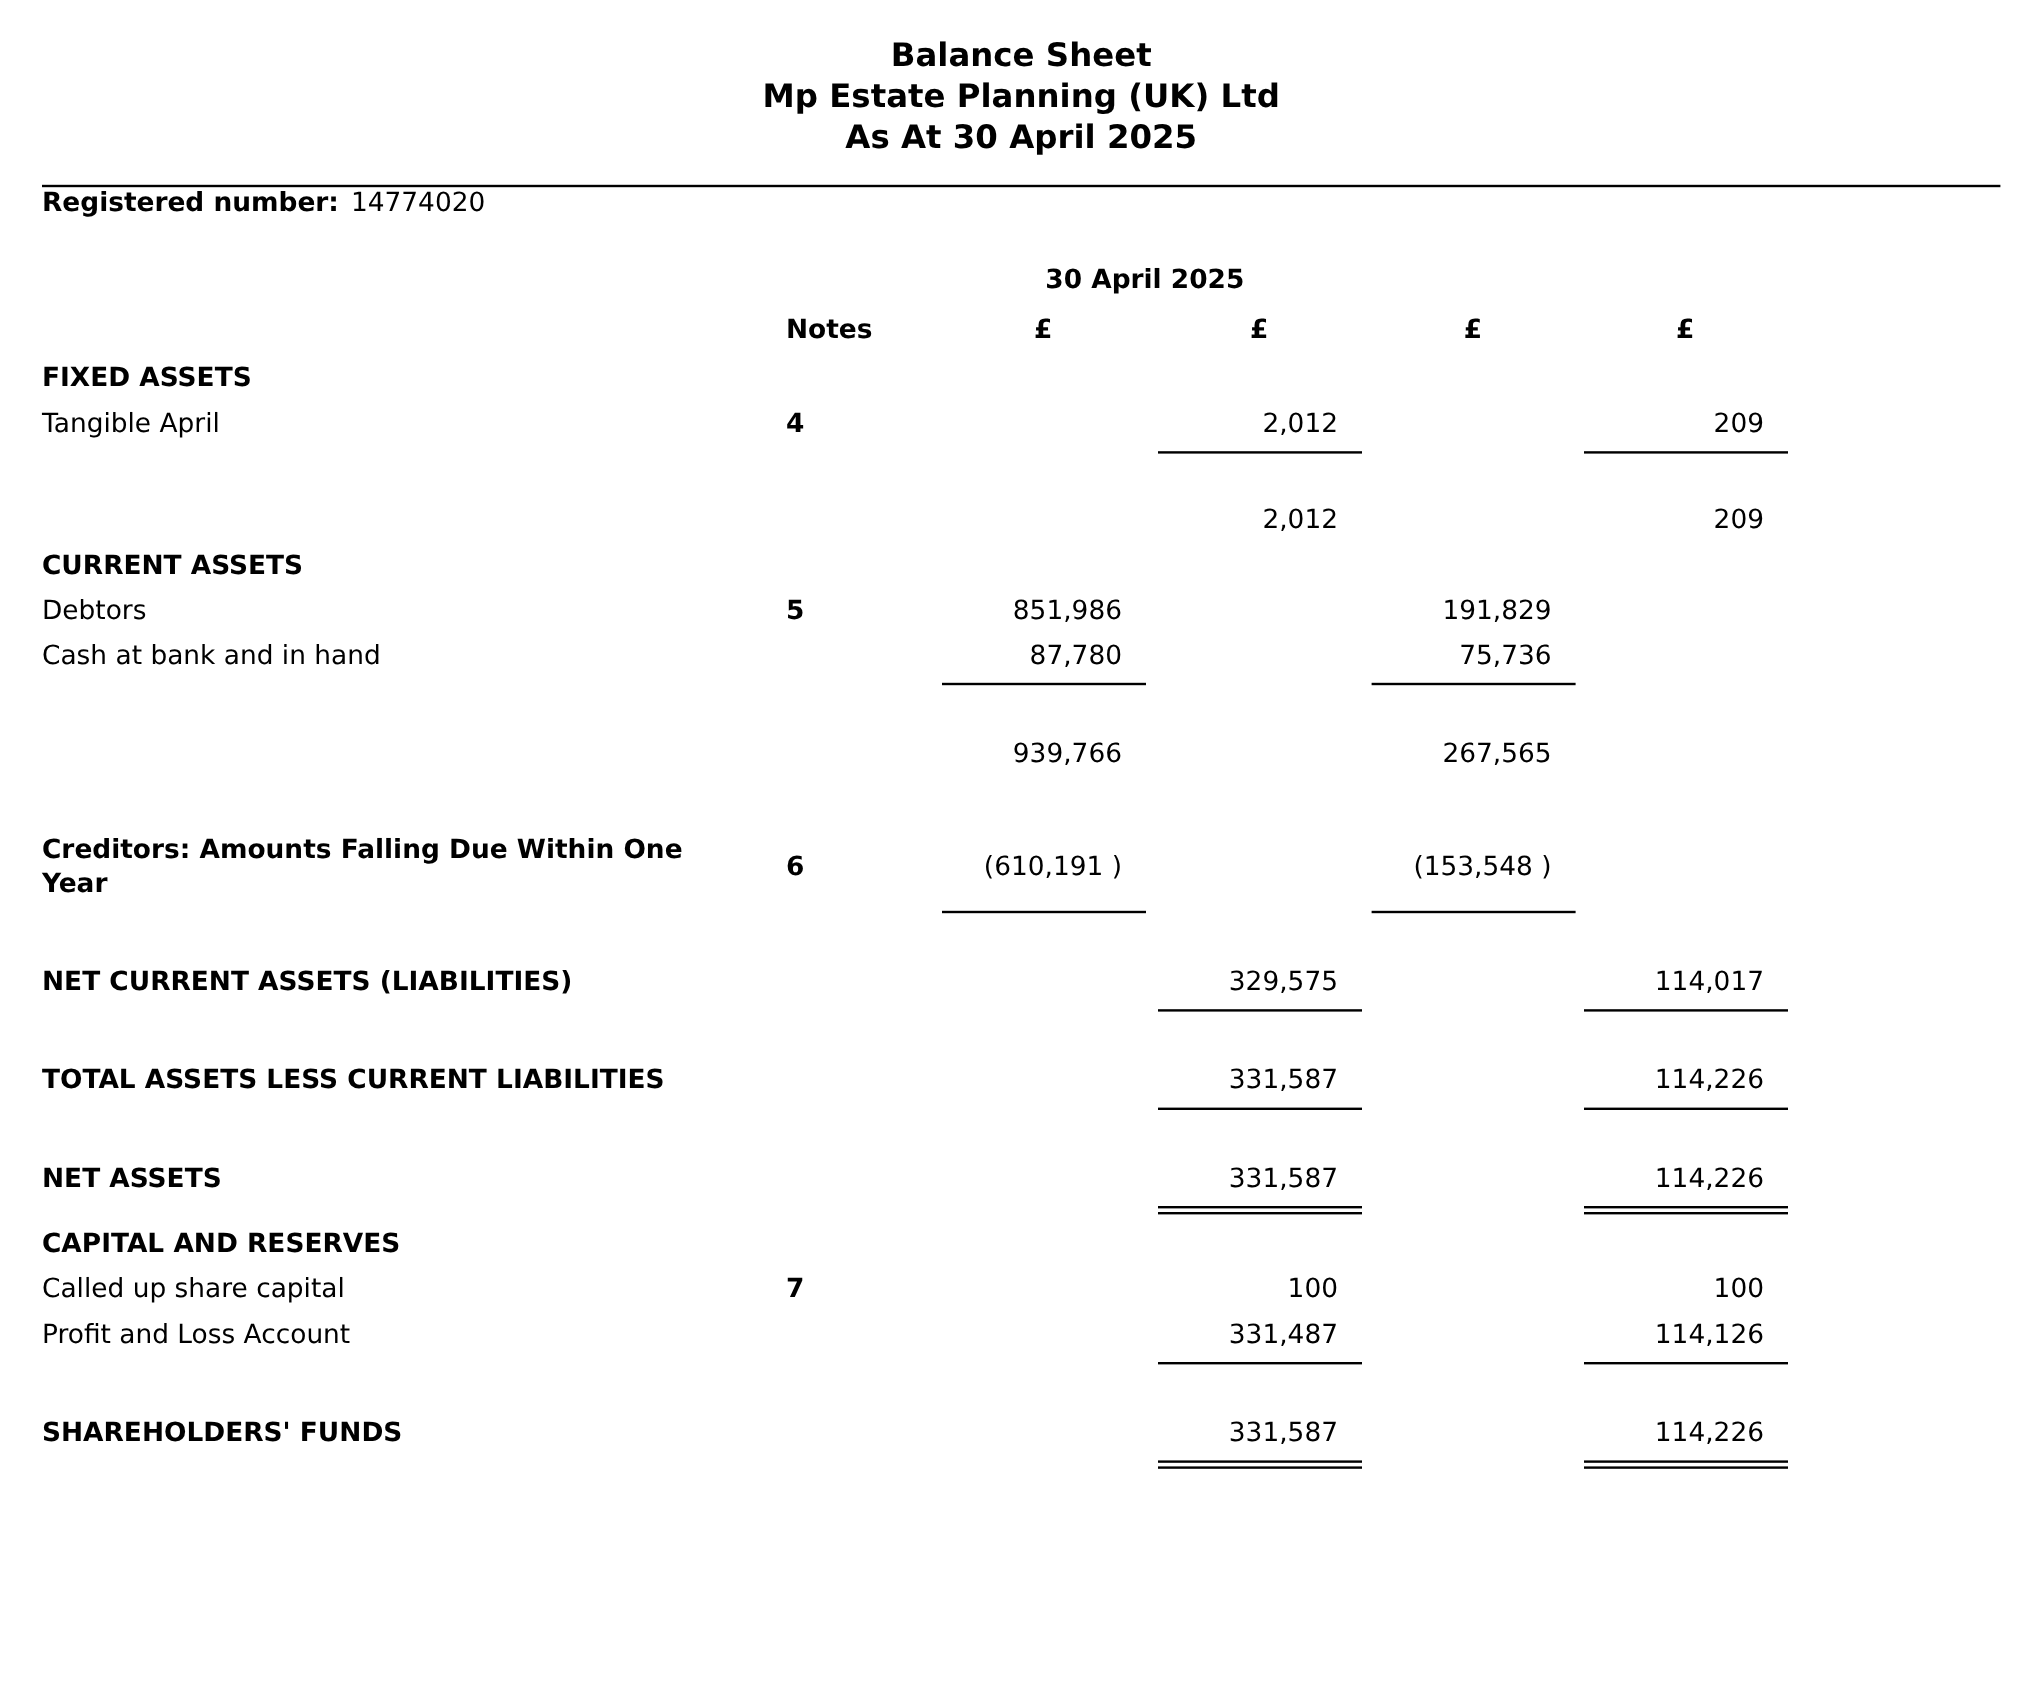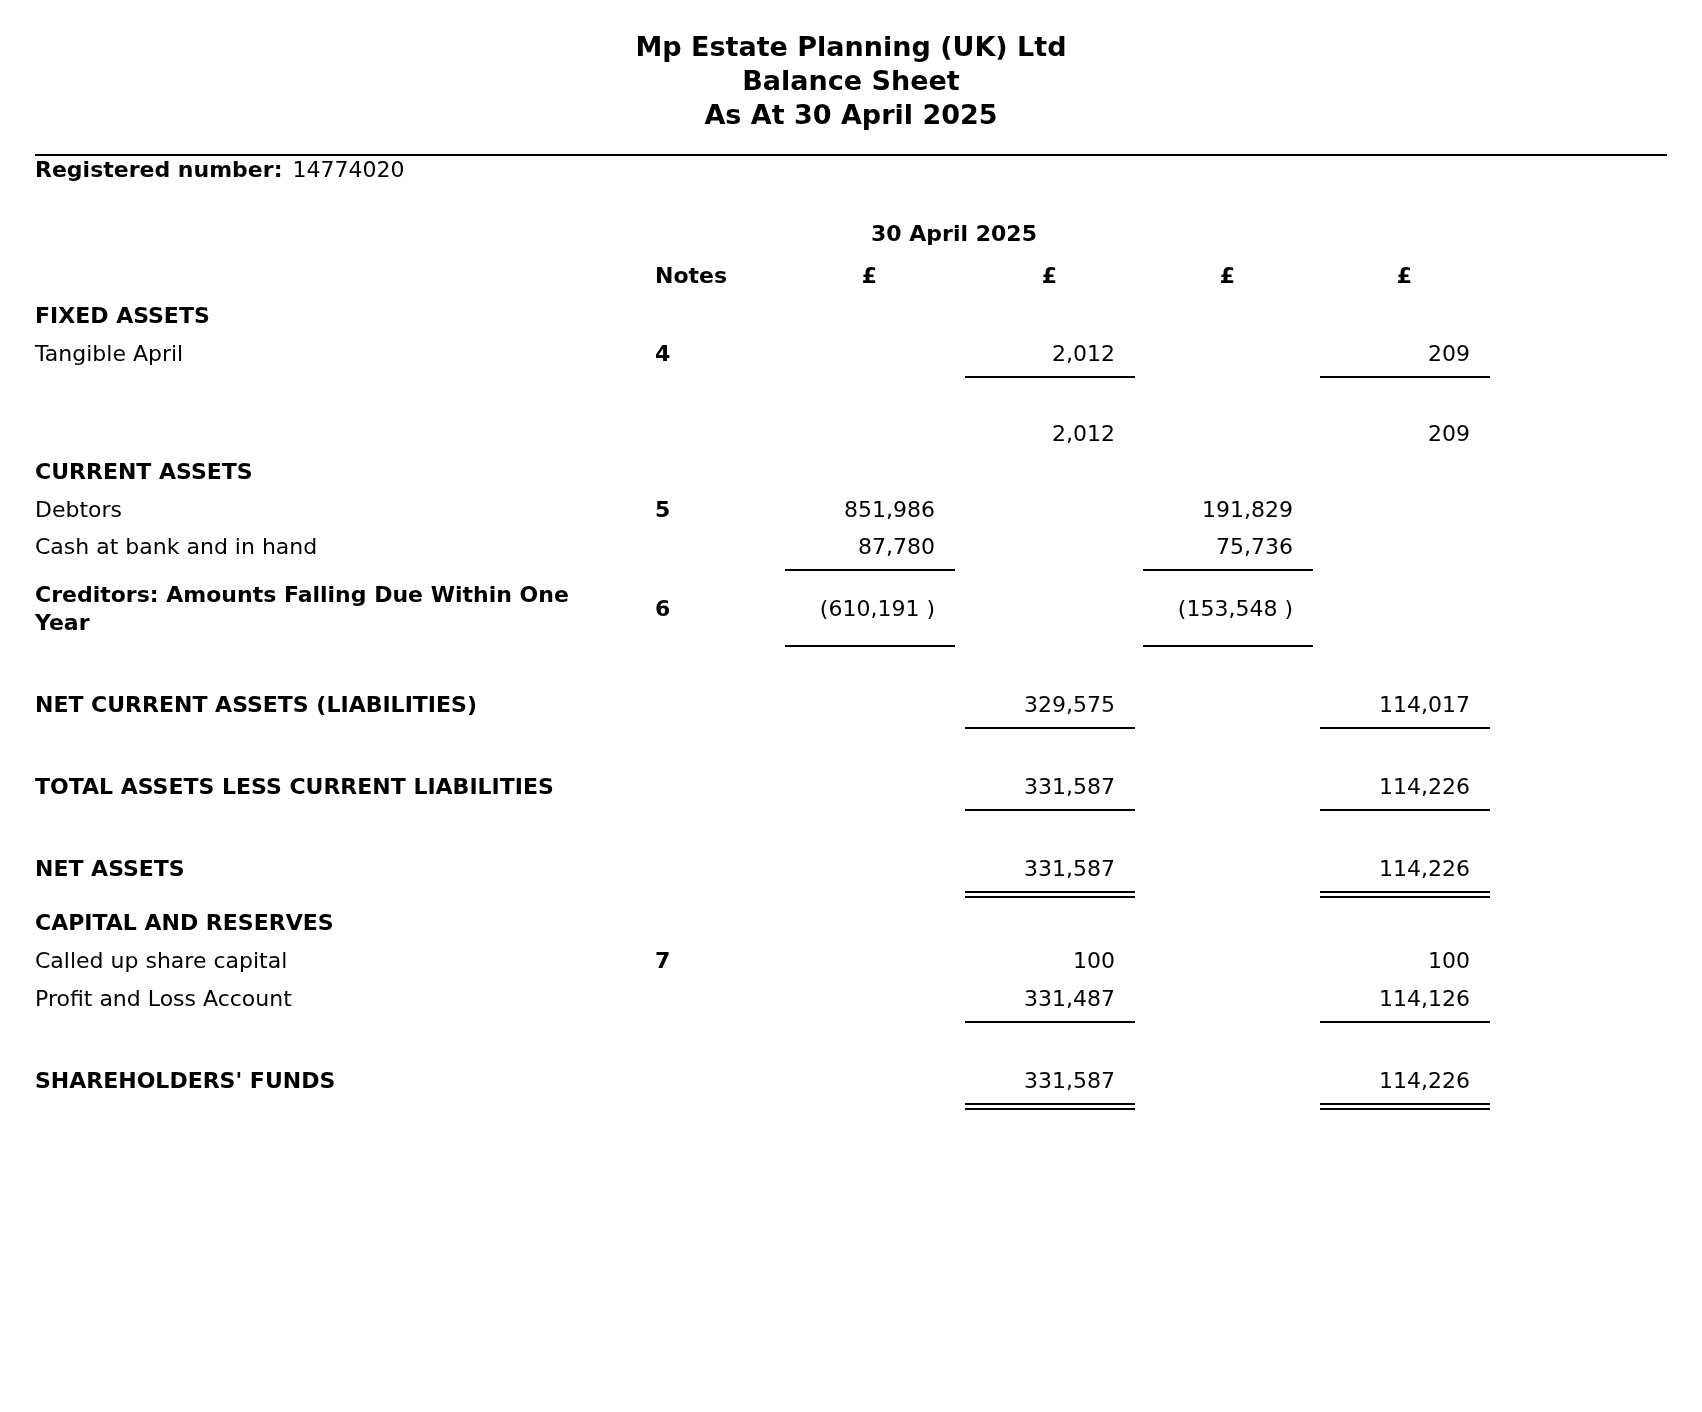--- a/index.html
+++ b/index.html
@@ -9,21 +9,21 @@
     position:relative; width:1702px; height:1412px;
     background:#fff; padding:30px 35px 0 35px; overflow:hidden;
     font-size:22px; line-height:28px;
   }
   .titleblock { text-align:center; font-weight:bold; font-size:27px; line-height:34px; }
   .divider { border:none; border-top:2px solid #000; height:0; margin-top:22px; }
   .b { font-weight:bold; }
   .row { display:flex; align-items:flex-start; min-height:28px; }
   .regrow { }
   .mt9{margin-top:9px}.mt10{margin-top:10px}.mt12{margin-top:12px}.mt14{margin-top:14px}
-  .mt26{margin-top:26px}.mt36{margin-top:36px}.mt42{margin-top:20px}.mt52{margin-top:52px}.mt54{margin-top:54px}
+  .mt26{margin-top:26px}.mt36{margin-top:36px}.mt42{margin-top:52px}.mt52{margin-top:52px}.mt54{margin-top:54px}
   .lbl   { width:560px; }
   .notes { width:130px; padding-left:60px; font-weight:bold; }
   .ca { width:210px; } .cb { width:180px; } .cc { width:178px; } .cd { width:177px; }
   .ca,.cb,.cc,.cd { text-align:right; position:relative; }
   .cur { padding-right:58px; font-weight:bold; }
   .rl, .rl2 { position:absolute; right:-20px; width:170px; display:block; }
   .rl  { top:36px; height:0; border-top:2px solid #000; }
   .rl2 { top:36px; height:7px; border-top:2px solid #000; border-bottom:2px solid #000; }
   .phspacer { width:690px; }
   .p25 { width:390px; text-align:center; font-weight:bold; position:relative; left:34px; }
@@ -33,22 +33,22 @@
   .twoline .rl { top:64px; }
   .reglabel { font-weight:bold; }
   .regvalue { margin-left:10px; }
 </style>
 </head>
 <body>
 
 <div class="page">
 
   <div class="titleblock">
+    <div>Balance Sheet</div>
     <div>Mp Estate Planning (UK) Ltd</div>
-    <div>Balance Sheet</div>
     <div>As At 30 April 2025</div>
   </div>
   <div class="divider"></div>
 
   <div class="row regrow">
     <span class="reglabel">Registered number:</span>
     <span class="regvalue">14774020</span>
   </div>
 
   <div class="row mt36">
@@ -102,20 +102,28 @@
 
   <div class="row mt9">
     <div class="lbl">Cash at bank and in hand</div>
     <div class="notes"></div>
     <div class="ca"><span>87,780</span><i class="rl"></i></div>
     <div class="cb"></div>
     <div class="cc"><span>75,736</span><i class="rl"></i></div>
     <div class="cd"></div>
   </div>
 
+  <div class="row mt54">
+    <div class="lbl"></div>
+    <div class="notes"></div>
+    <div class="ca"><span>939,766</span></div>
+    <div class="cb"></div>
+    <div class="cc"><span>267,565</span></div>
+    <div class="cd"></div>
+  </div>
 
   <div class="row mt42 twoline">
     <div class="lbl b">Creditors: Amounts Falling Due Within One
 Year</div>
     <div class="notes">6</div>
     <div class="ca"><span>(610,191 )</span><i class="rl"></i></div>
     <div class="cb"></div>
     <div class="cc"><span>(153,548 )</span><i class="rl"></i></div>
     <div class="cd"></div>
   </div>

